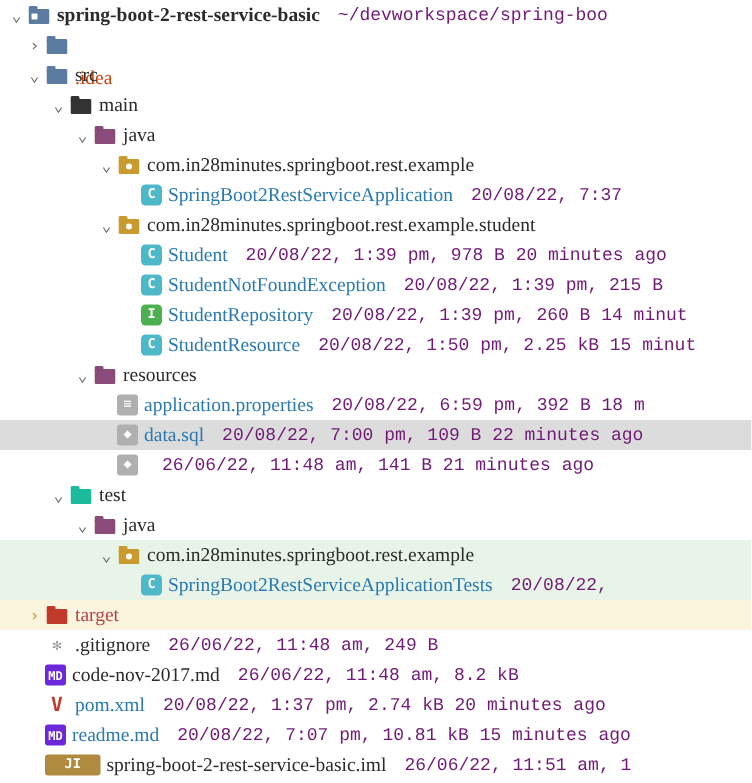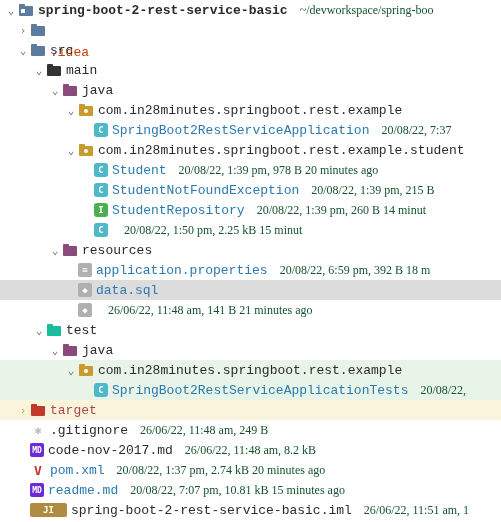--- a/index.html
+++ b/index.html
@@ -62,25 +62,25 @@
     width: 14px; height: 14px; font-size: 8px; font-weight: bold; text-align: center;
   }
   .file-pom { color: #c0392b; font-weight: bold; font-size: 13px; }
   .file-iml {
     background: #b08a3e; color: #fff; border-radius: 2px;
     width: 37px; height: 14px; font-size: 9px; font-weight: bold;
   }
   .name { font-family: Menlo, Consolas, monospace; white-space: nowrap; }
   .name.bold { font-weight: bold; }
   .name.link { color: #2a7ab0; }
-  .name.mono { font-family: Liberation Mono, monospace; }
+  .name.mono { font-family: Liberation Serif, serif; }
   .name.gray { color: #c2410c; margin-top: 44px; }
   .meta {
-    color: #14532d;
-    font-family: Liberation Serif, serif;
+    color: #701a75;
+    font-family: Liberation Mono, monospace;
     font-size: 12px;
     margin-left: 12px;
     white-space: nowrap;
   }
   .row.sel { background: #dcdcdc; }
   .row.hl-green { background: #e8f4e8; }
   .row.hl-yellow { background: #faf4dd; }
   .arrow.ylw { color: #c99a2e; }
 </style>
 </head>
@@ -202,20 +202,21 @@
   <span class="arrow blank">›</span>
   <span class="icon file-green">I</span>
   <span class="name link mono">StudentRepository</span>
   <span class="meta">20/08/22, 1:39 pm, 260 B 14 minut</span>
 </div>
 
 <div class="row">
   <span class="ind" style="width:76px"></span>
   <span class="arrow blank">›</span>
   <span class="icon file-cyan">C</span>
+  <span class="name link mono">StudentResource</span>
   <span class="meta">20/08/22, 1:50 pm, 2.25 kB 15 minut</span>
 </div>
 
 <div class="row">
   <span class="ind" style="width:44px"></span>
   <span class="arrow">⌄</span>
   <span class="icon folder-maroon">
     <svg width="14" height="12" viewBox="0 0 14 12">
         <rect x="0" y="2" width="14" height="10" fill="#8a4a7a" rx="1"></rect>
         <rect x="0" y="0" width="6" height="4" fill="#8a4a7a" rx="1"></rect>
@@ -230,20 +231,21 @@
   <span class="icon file-gray">≡</span>
   <span class="name link mono">application.properties</span>
   <span class="meta">20/08/22, 6:59 pm, 392 B 18 m</span>
 </div>
 
 <div class="row sel">
   <span class="ind" style="width:60px"></span>
   <span class="arrow blank">›</span>
   <span class="icon file-gray">◆</span>
   <span class="name link mono">data.sql</span>
+  <span class="meta">20/08/22, 7:00 pm, 109 B 22 minutes ago</span>
 </div>
 
 <div class="row">
   <span class="ind" style="width:60px"></span>
   <span class="arrow blank">›</span>
   <span class="icon file-gray">◆</span>
   <span class="meta">26/06/22, 11:48 am, 141 B 21 minutes ago</span>
 </div>
 
 <div class="row">

